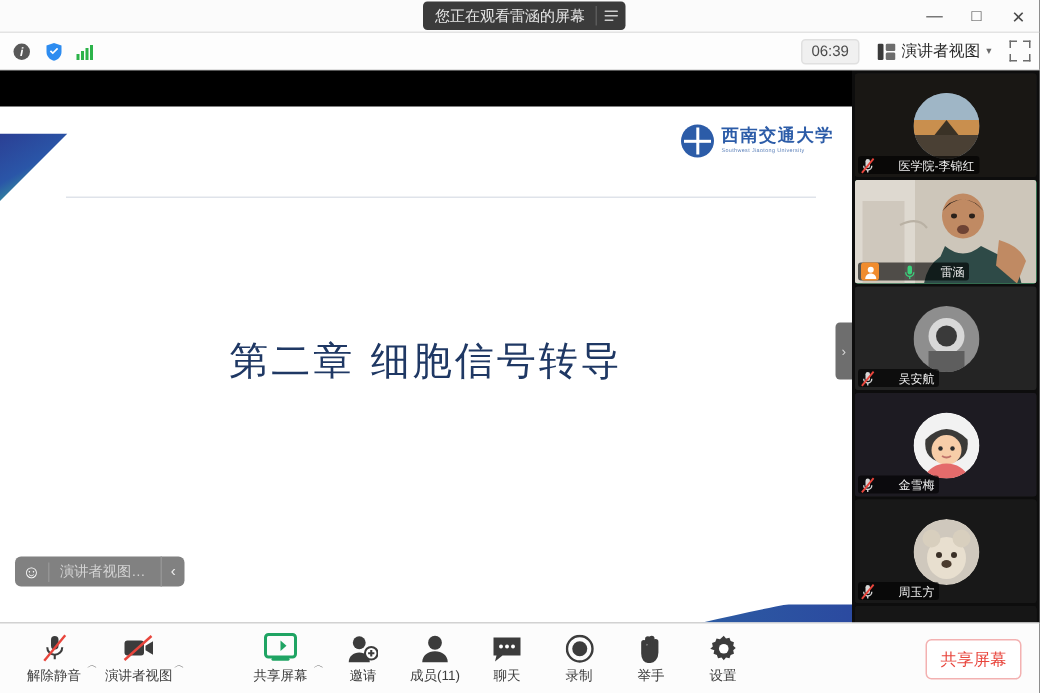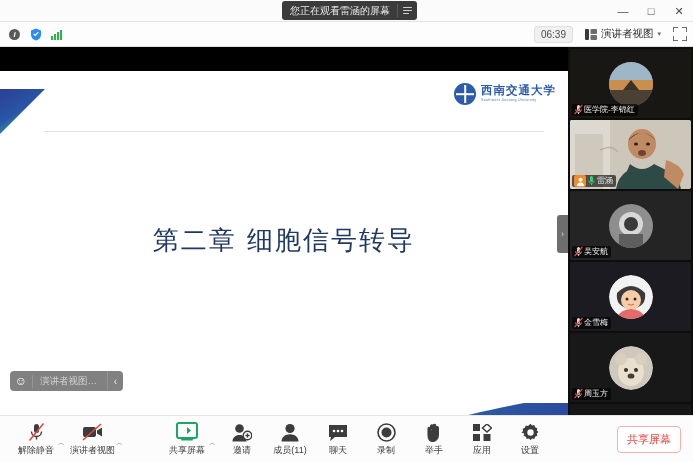--- a/index.html
+++ b/index.html
@@ -116,21 +116,21 @@
   .strip{ position:absolute; left:568px; top:47px; width:125px; height:368px;
     background:#0d0d0d; overflow:hidden; }
   .tile{ position:relative; width:121px; height:69px; margin:2px;
     background:#1c1c1c; border-radius:2px; overflow:hidden; }
   .tile.active{ outline:1.5px solid #2bb673; outline-offset:-1.5px; }
   .tile-bg{ position:absolute; inset:0; }
   .avatar{ position:absolute; left:50%; top:50%; transform:translate(-50%,-50%);
     width:44px; height:44px; border-radius:50%; overflow:hidden; }
   .nametag{ position:absolute; left:2px; bottom:2px; height:12px;
     background:rgba(0,0,0,.62); border-radius:2px;
-    display:flex; gap:1px; padding:0 3px 0 2px; }
+    display:flex; align-items:center; gap:16px; padding:0 3px 0 2px; }
   .nametag .nm{ font-size:8px; color:#f2f2f2; white-space:nowrap; }
   .host-badge{ width:12px;height:12px; background:#f08c2e; border-radius:2px;
     display:flex; align-items:center; justify-content:center; }
   .mic{ width:9px; height:11px; position:relative; display:block; }
 
   
   .toolbar{ position:absolute; left:0; bottom:0; width:693px; height:47px;
     background:#fcfcfc; border-top:1px solid #e6e6e6;
     display:flex; align-items:center; }
   .tb-item{ display:flex; flex-direction:column; align-items:center;
@@ -476,31 +476,20 @@
 
     <div class="tb-item">
       <span class="tb-ico">
         <svg width="18" height="19" viewBox="0 0 18 19">
             <path d="M3 9V5.5a1.3 1.3 0 0 1 2.6 0V8m0-2V3a1.3 1.3 0 0 1 2.6 0v5M8.2 6V2.6a1.3 1.3 0 0 1 2.6 0V8m0-3.2a1.3 1.3 0 0 1 2.6 0V12c0 4-2.5 6.5-5.6 6.5S3 16.3 3 12.6V9" fill="#3c3c3c" stroke="#3c3c3c" stroke-width="1.1" stroke-linejoin="round"></path>
           </svg>
       </span>
       <span class="tb-lbl">举手</span>
     </div>
 
-    <div class="tb-item">
-      <span class="tb-ico">
-        <svg width="19" height="18" viewBox="0 0 19 18">
-            <rect x="0" y="0" width="7" height="7" fill="#3c3c3c"></rect>
-            <path d="M14 0 18.5 4 14 8 9.5 4z" fill="none" stroke="#3c3c3c" stroke-width="1.5"></path>
-            <rect x="0" y="10" width="7" height="7" fill="#3c3c3c"></rect>
-            <rect x="10.5" y="10" width="7" height="7" fill="#3c3c3c"></rect>
-          </svg>
-      </span>
-      <span class="tb-lbl">应用</span>
-    </div>
 
     <div class="tb-item">
       <span class="tb-ico">
         <svg width="19" height="19" viewBox="0 0 19 19">
             <path d="M9.5 0.8 11 2.6l2.3-.5.8 2.2 2.2.9-.5 2.3 1.7 1.5-1.7 1.5.5 2.3-2.2.9-.8 2.2-2.3-.5-1.5 1.8-1.5-1.8-2.3.5-.8-2.2-2.2-.9.5-2.3L.5 9.5 2.2 8l-.5-2.3 2.2-.9.8-2.2 2.3.5z" fill="#3c3c3c"></path>
             <circle cx="9.5" cy="9.5" r="3.2" fill="#fff"></circle>
           </svg>
       </span>
       <span class="tb-lbl">设置</span>
     </div>

